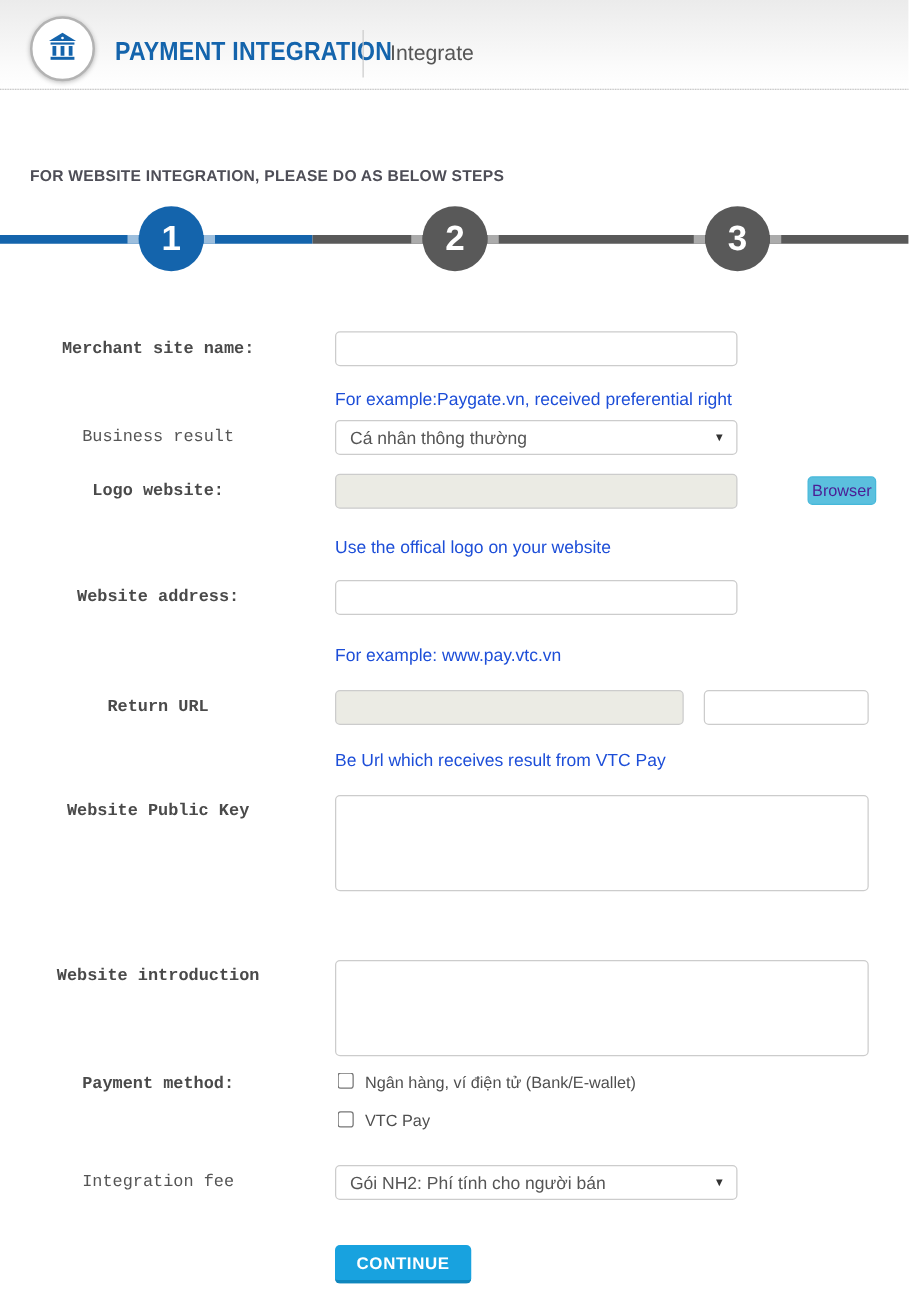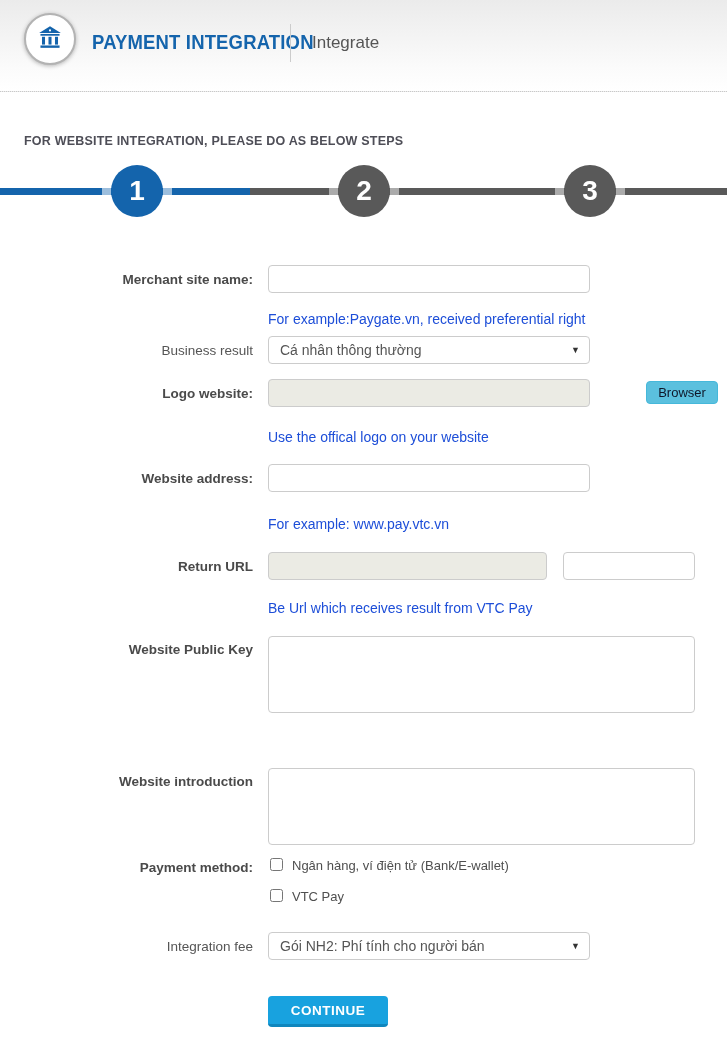--- a/index.html
+++ b/index.html
@@ -4,21 +4,21 @@
 <style>
   * { margin:0; padding:0; box-sizing:border-box; }
   body { background:#fff; }
   .page {
     position:relative; width:727px; height:1041px; background:#fff;
     font-family:"Liberation Sans", sans-serif; overflow:hidden;
   }
 
   
   .header {
-    position:absolute; top:0; left:0; width:727px; height:92px;
+    position:absolute; top:0; left:0; width:727px; height:72px;
     background:linear-gradient(to bottom, #ebebeb 0%, #fbfbfb 75%, #ffffff 100%);
     border-bottom:1px dotted #c9c9c9;
   }
   .logo-circle {
     position:absolute; left:24px; top:13px; width:52px; height:52px;
     border-radius:50%; background:#fff; border:2px solid #b3b3b3;
     box-shadow:0 1px 4px rgba(0,0,0,0.28);
     display:flex; align-items:center; justify-content:center;
   }
   .header-title {
@@ -43,22 +43,22 @@
   .step-circle {
     position:absolute; top:165px; width:52px; height:52px; border-radius:50%;
     color:#fff; font-size:28px; font-weight:bold;
     display:flex; align-items:center; justify-content:center;
   }
   .step-active { background:#1464ac; }
   .step-inactive { background:#595959; }
 
   
   .form-label {
-    position:absolute; left:0; width:253px; text-align:right;
-    font-size:13.5px; color:#4a4a4a; white-space:nowrap;
+    position:absolute; left:0; width:253px; text-align:center;
+    font-size:13.5px; color:#4a4a4a; white-space:nowrap;font-family:Liberation Mono, monospace;
   }
   .bold { font-weight:bold; }
   .muted { color:#555; font-weight:normal; }
   .help-text { position:absolute; left:268px; font-size:14px; color:#1d4ed8; white-space:nowrap; }
 
   .text-input, .fake-select, .textarea-box {
     position:absolute; background:#fff; border:1px solid #ccc; border-radius:4px;
     font-family:"Liberation Sans", sans-serif; font-size:14px; color:#555;
   }
   .text-input { height:28px; padding:0 10px; }
@@ -68,32 +68,32 @@
   .fake-select {
     height:28px; display:flex; align-items:center; padding:0 24px 0 11px;
     cursor:pointer; user-select:none;
   }
   .fake-select .caret {
     position:absolute; right:9px; top:50%; transform:translateY(-50%);
     font-size:9px; color:#333;
   }
 
   .browser-btn {
-    position:absolute; left:646px; top:381px; width:72px; height:23px;
+    position:absolute; left:646px; top:381px; width:55px; height:23px;
     background:#5bc0de; border:1px solid #46b8da; border-radius:4px;
-    color:#0f172a; font-size:13px; font-family:"Liberation Sans", sans-serif;
+    color:#4c1d95; font-size:13px; font-family:"Liberation Sans", sans-serif;
     display:flex; align-items:center; justify-content:center; cursor:pointer;
   }
 
   .check-row { position:absolute; left:270px; display:flex; align-items:flex-start; gap:9px; }
   .check-row input[type="checkbox"] { width:13px; height:13px; cursor:pointer; }
   .check-label { font-size:13px; color:#4f4f4f; white-space:nowrap; }
 
   .continue-btn {
-    position:absolute; left:268px; top:996px; width:120px; height:31px;
+    position:absolute; left:268px; top:996px; width:109px; height:31px;
     background:#18a2df; border:none; border-bottom:3px solid #0f86bd; border-radius:4px;
     color:#fff; font-size:13.5px; font-weight:bold; letter-spacing:0.5px;
     font-family:"Liberation Sans", sans-serif; cursor:pointer;
   }
 </style>
 </head>
 <body>
 
 <div class="page">
 

